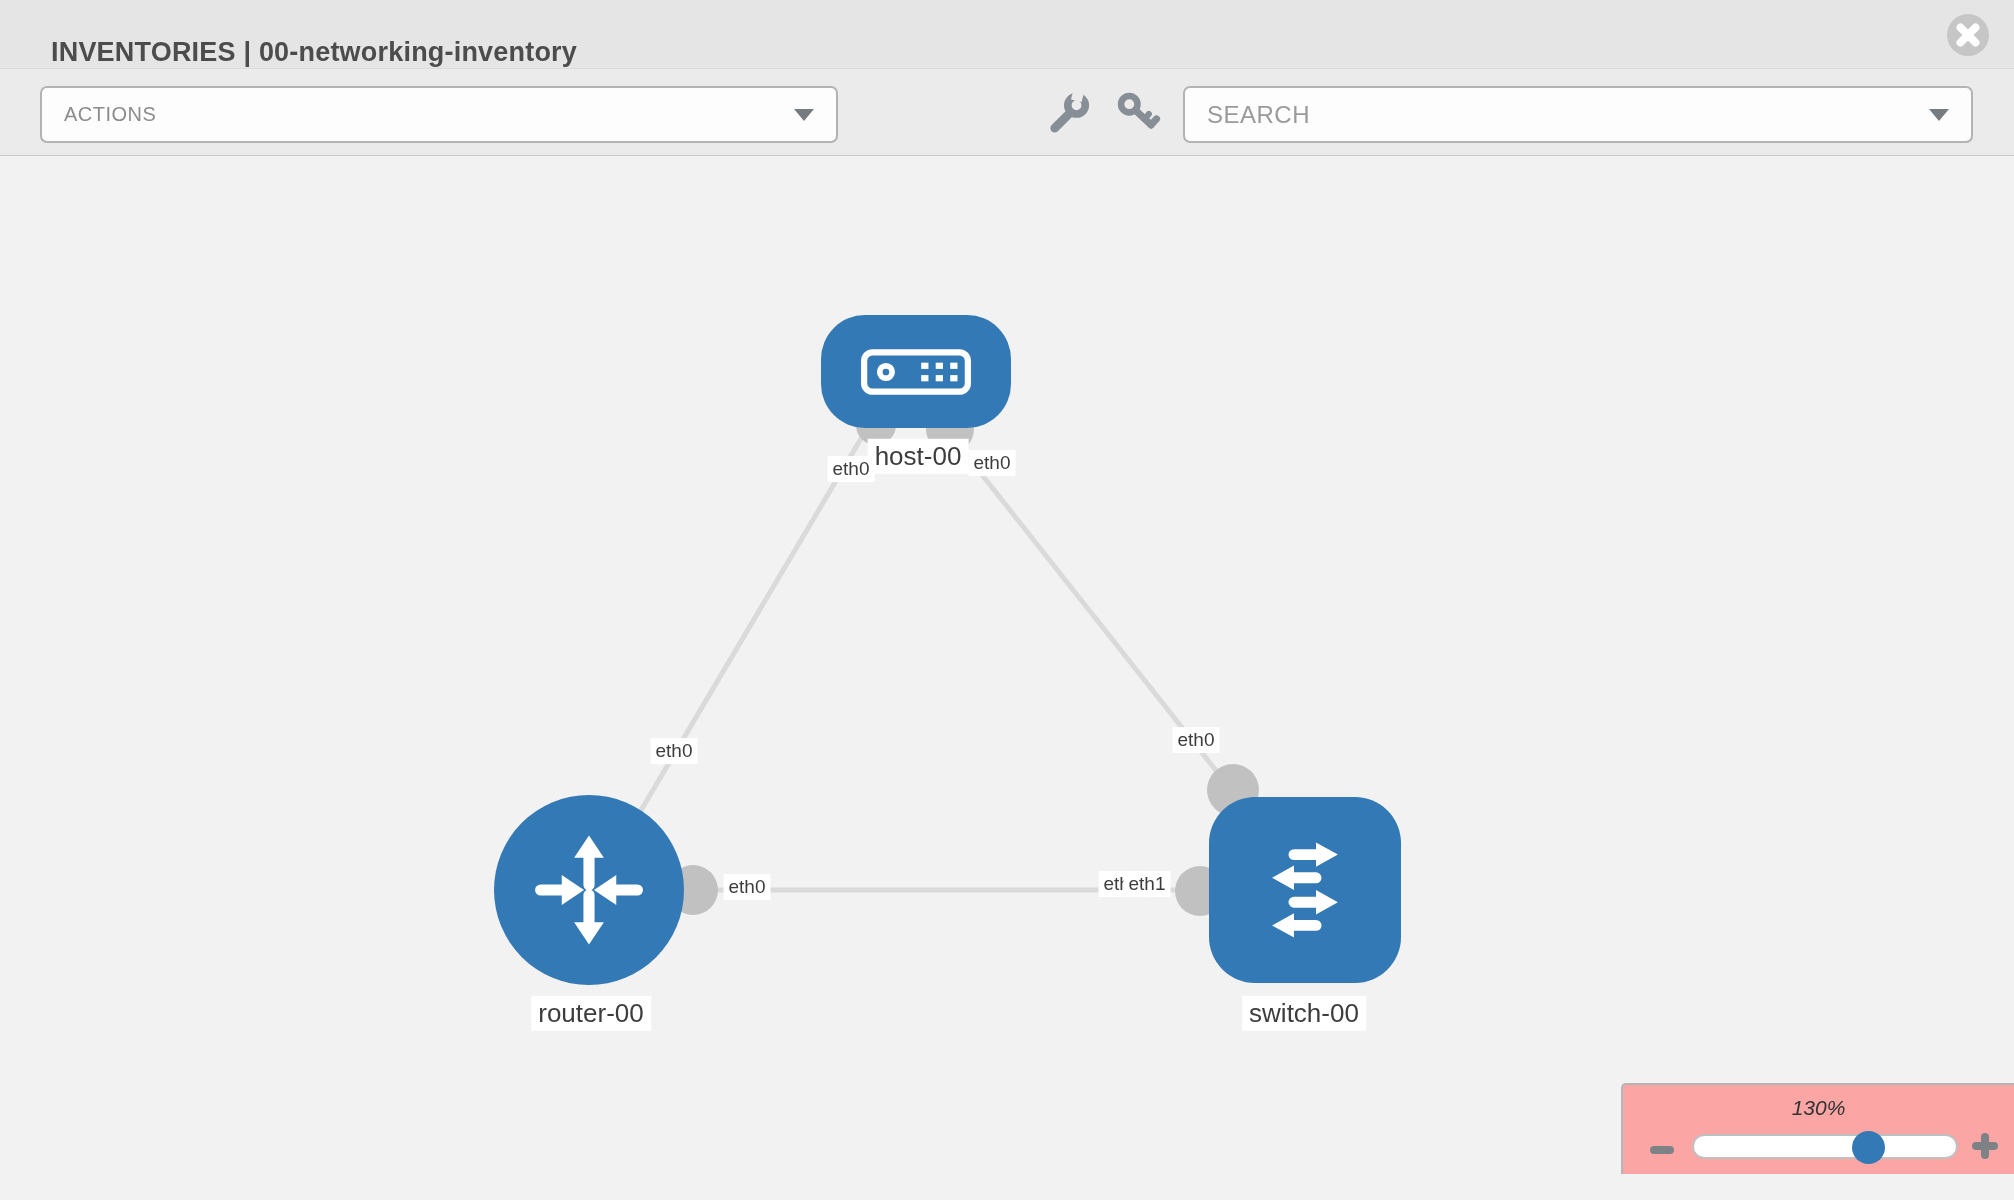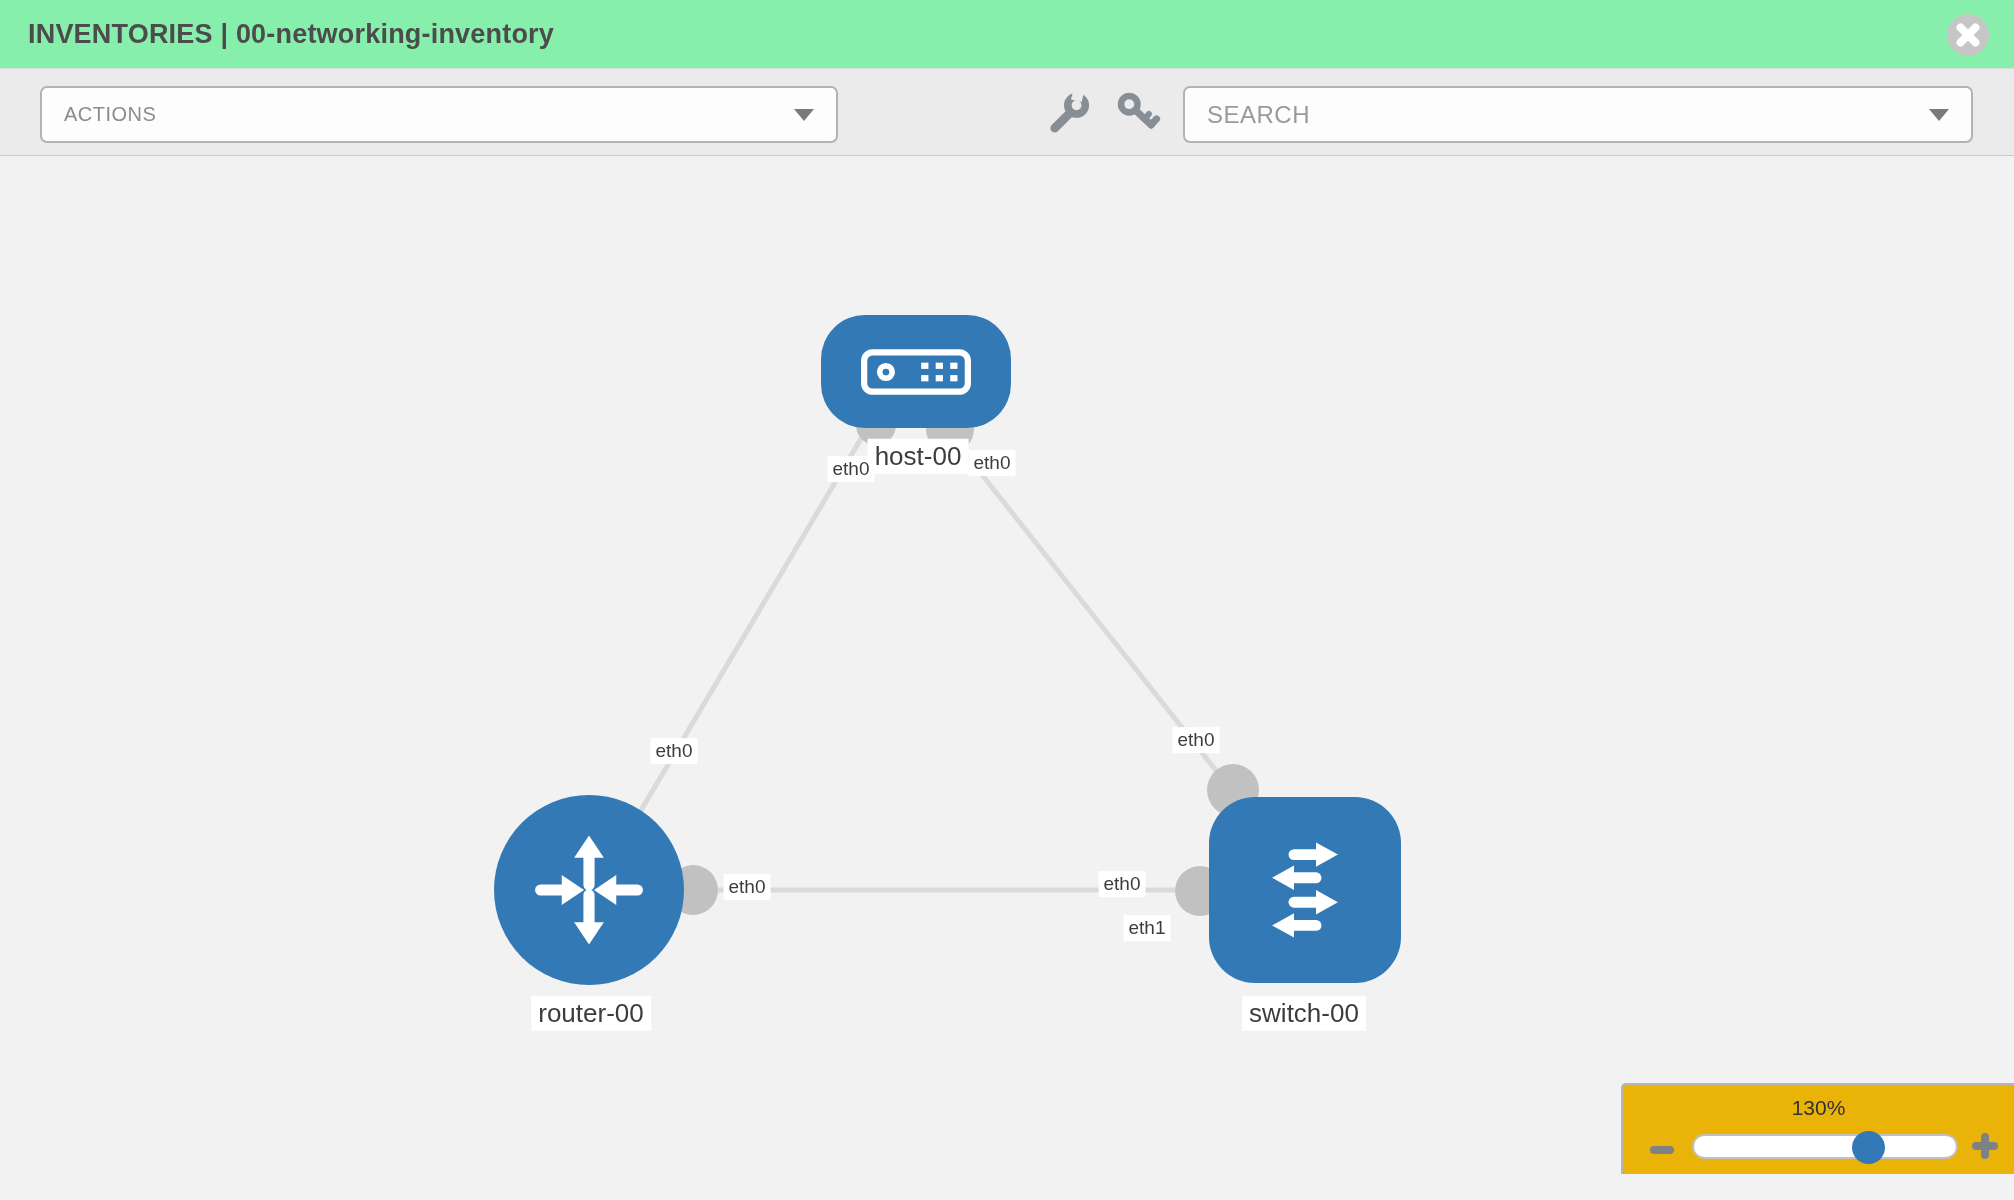--- a/index.html
+++ b/index.html
@@ -5,22 +5,22 @@
   * { margin:0; padding:0; box-sizing:border-box; }
   html,body { width:2014px; height:1200px; }
   body {
     font-family: "Liberation Sans", "DejaVu Sans", sans-serif;
     background:#ffffff; position:relative; overflow:hidden;
   }
 
   
   .header {
     position:absolute; top:0; left:0; width:2014px; height:69px;
-    background:#86efac; border-bottom:1px solid #dcdcdc;
-    display:flex; align-items:center; padding:0 24px 0 28px;
+    background:#e5e5e5; border-bottom:1px solid #dcdcdc;
+    display:flex; align-items:flex-end; padding:0 24px 0 51px;
   }
   .page-title { font-size:27px; font-weight:bold; color:#4c4c4c; letter-spacing:0.2px; }
   .close-btn {
     position:absolute; right:24px; top:13px; width:44px; height:44px;
     cursor:pointer; border:none; background:transparent; padding:0;
   }
 
   
   .toolbar {
     position:absolute; top:69px; left:0; width:2014px; height:87px;
@@ -63,27 +63,28 @@
   .node.host   { left:821px; top:159px; width:190px; height:113px; border-radius:44px; }
   .node.router { left:494px; top:639px; width:190px; height:190px; border-radius:50%; }
   .node.switch { left:1209px; top:641px; width:192px; height:186px; border-radius:46px; }
 
   .chip {
     position:absolute; z-index:3; background:#ffffff; color:#3d3d3d;
     white-space:nowrap; transform:translate(-50%,-50%); line-height:1.25;
   }
   .chip.title { font-size:26px; padding:1px 7px; }
   .chip.iface { font-size:19px; padding:1px 5px;text-align:right; }
-  .chip.over  { z-index:4;margin-top:44px; }
+  .chip.over  { z-index:4; }
 
   
   .zoom-panel {
     position:absolute; z-index:5; left:1621px; top:927px; width:393px; height:91px;
-    background:#eab308; border-top:2px solid #b5b5b5; border-left:2px solid #b5b5b5;
+    background:#fca5a5; border-top:2px solid #b5b5b5; border-left:2px solid #b5b5b5;
     border-top-left-radius:5px;
+    font-style:italic;
   }
   .zoom-level {
     position:absolute; top:11px; left:0; width:100%;
     text-align:center; font-size:21px; color:#333;
   }
   .zoom-out-btn, .zoom-in-btn {
     position:absolute; border:none; background:transparent; cursor:pointer;
     width:28px; height:28px; padding:0;
   }
   .zoom-out-btn { left:25px; top:46px; }

